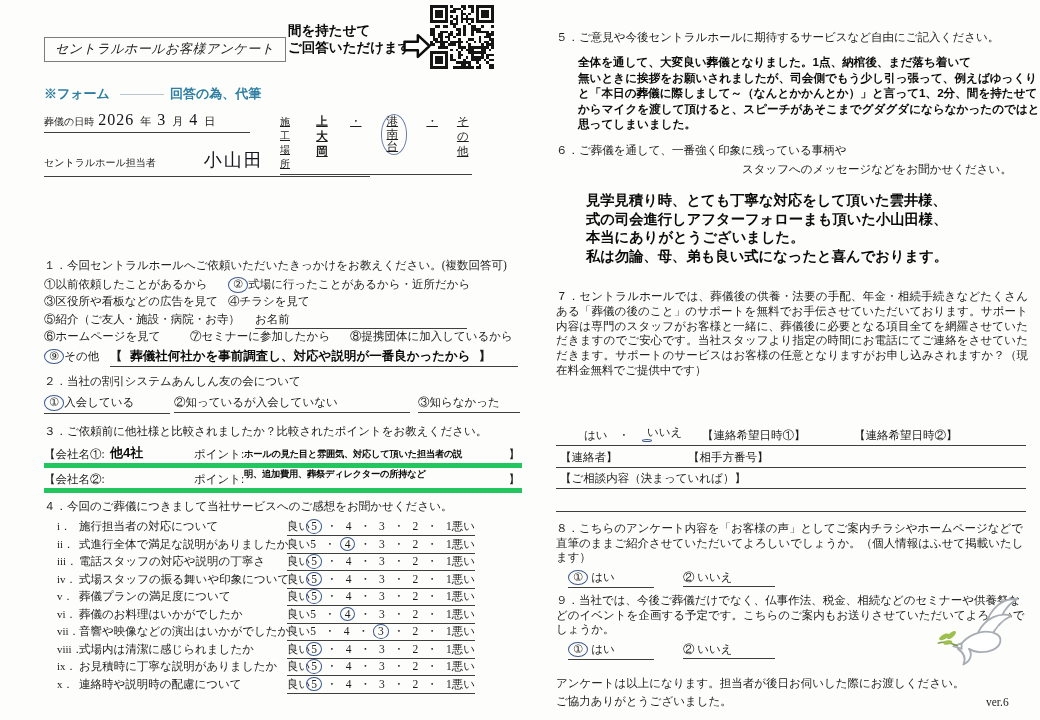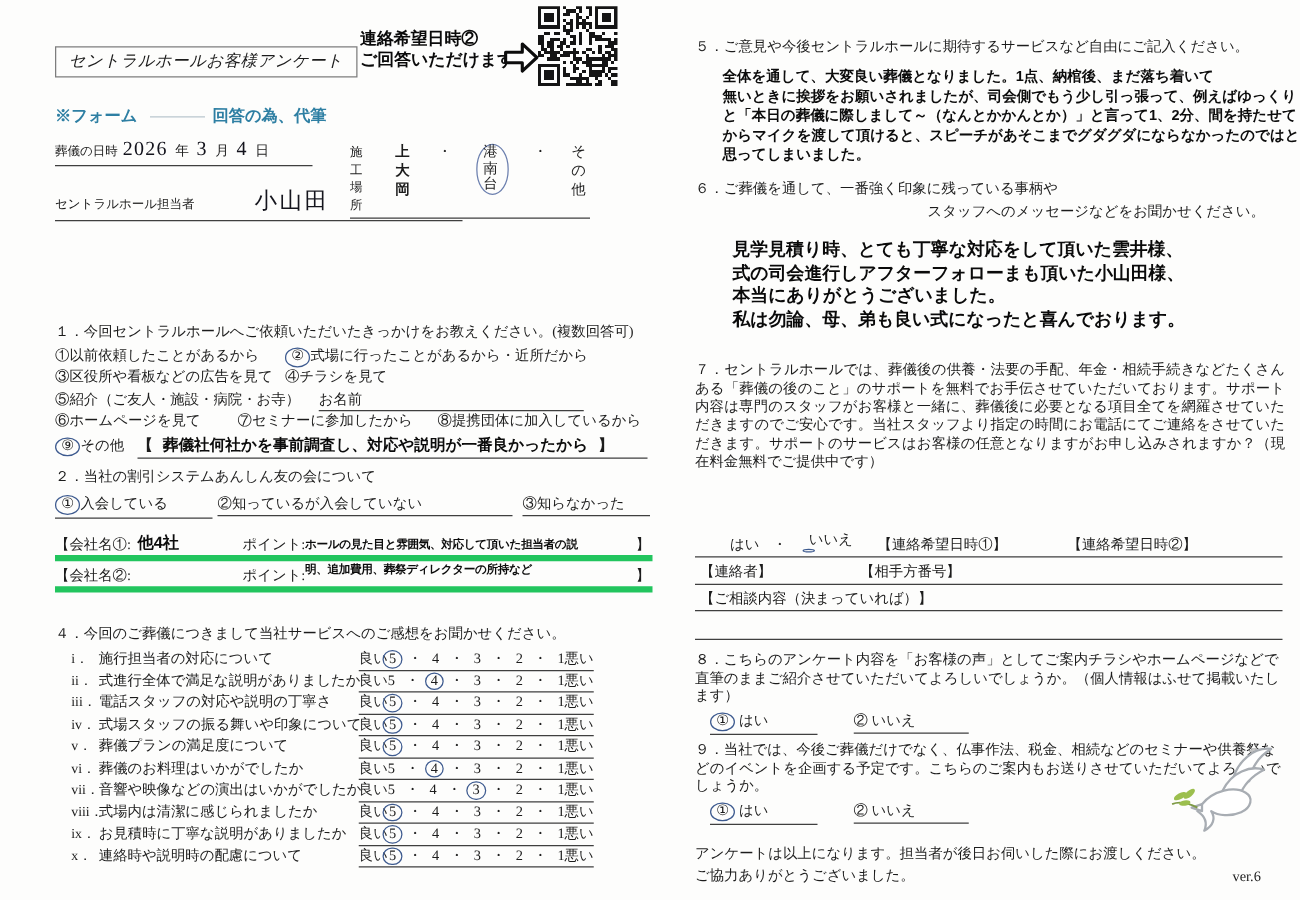--- a/index.html
+++ b/index.html
@@ -17,21 +17,21 @@
   .b-qrnote{left:288px;top:22px;font-family:"Liberation Sans",sans-serif;font-weight:bold;font-size:13.5px;line-height:17px;color:#0a0a0a;}
   .b-arrow{left:402px;top:29px;}
   .b-qr{left:430px;top:5px;width:64px;height:64px;}
   .b-annot{left:44px;top:84px;}
   .gapline{display:inline-block;width:44px;border-bottom:1px solid #b9c6cd;margin:0 6px 3px 10px;}
   .b-date{left:44px;top:111px;}
   .dgroup{display:inline-flex;align-items:baseline;width:206px;padding-bottom:3px;}
   .slab{font-size:10px;}
   .dnum{font-size:16px;letter-spacing:1px;margin:0 6px 0 4px;color:#13131c;}
   .dsuf{font-size:11px;margin-right:2px;}
-  .b-loc{left:280px;top:114px;width:192px;display:inline-flex;align-items:baseline;gap:19px;padding-bottom:3px;font-size:11.5px;}
+  .b-loc{left:280px;top:114px;width:192px;display:inline-flex;align-items:baseline;gap:19px;padding-bottom:3px;font-size:11.5px;text-decoration:underline;}
   .locname{font-weight:bold;font-size:11.5px;}
   .b-staff{left:44px;top:148px;width:326px;display:inline-flex;align-items:baseline;padding-bottom:4px;}
   .staffname{font-size:18px;margin-left:48px;letter-spacing:2px;color:#15151d;}
 
   .b-intro{left:44px;top:192px;width:478px;font-size:11.5px;line-height:16.4px;text-align:justify;margin:0;}
   .ulb{border-bottom:1px solid #3f3f3f;}
 
   
   .b-q1{left:44px;top:258px;width:478px;font-size:11.5px;}
   .qtitle{font-size:11.5px;margin-bottom:4px;}
@@ -100,21 +100,21 @@
 </head>
 <body>
 
 <div class="page">
 
   <div class="abs b-titlebox">
     <span>セントラルホールお客様アンケート</span>
   </div>
 
   <div class="abs b-qrnote">
-    <div>連絡希望日時②</div>
+    <div>間を持たせて</div>
     <div>ご回答いただけます</div>
   </div>
 
   <div class="abs b-arrow">
     <svg width="30" height="34" viewBox="0 0 36 34">
       <path d="M3 12 H19 V4 L33 17 L19 30 V22 H3 Z" fill="#ffffff" stroke="#0d0d0d" stroke-width="3" stroke-linejoin="round"></path>
     </svg>
   </div>
 
   <div class="abs b-qr">
@@ -183,20 +183,21 @@
   <div class="abs b-q2">
     <div class="qtitle">２．当社の割引システムあんしん友の会について</div>
     <div class="q2opts">
       <span class="q2o1 ul"><span class="circ"><span>①</span></span><span>入会している</span></span>
       <span class="q2o2 ul">②知っているが入会していない</span>
       <span class="q2o3 ul">③知らなかった</span>
     </div>
   </div>
 
   <div class="abs b-q3">
+    <div class="qtitle">３．ご依頼前に他社様と比較されましたか？比較されたポイントをお教えください。</div>
     <div class="q3row">
       <span class="q3co">【会社名①:</span>
       <span class="q3comp hand">他4社</span>
       <span class="q3pt">ポイント:</span>
       <span class="q3pts hand">ホールの見た目と雰囲気、対応して頂いた担当者の説</span>
       <span class="q3close">】</span>
     </div>
     <div class="q3row">
       <span class="q3co">【会社名②:</span>
       <span class="q3pt">ポイント:</span>

